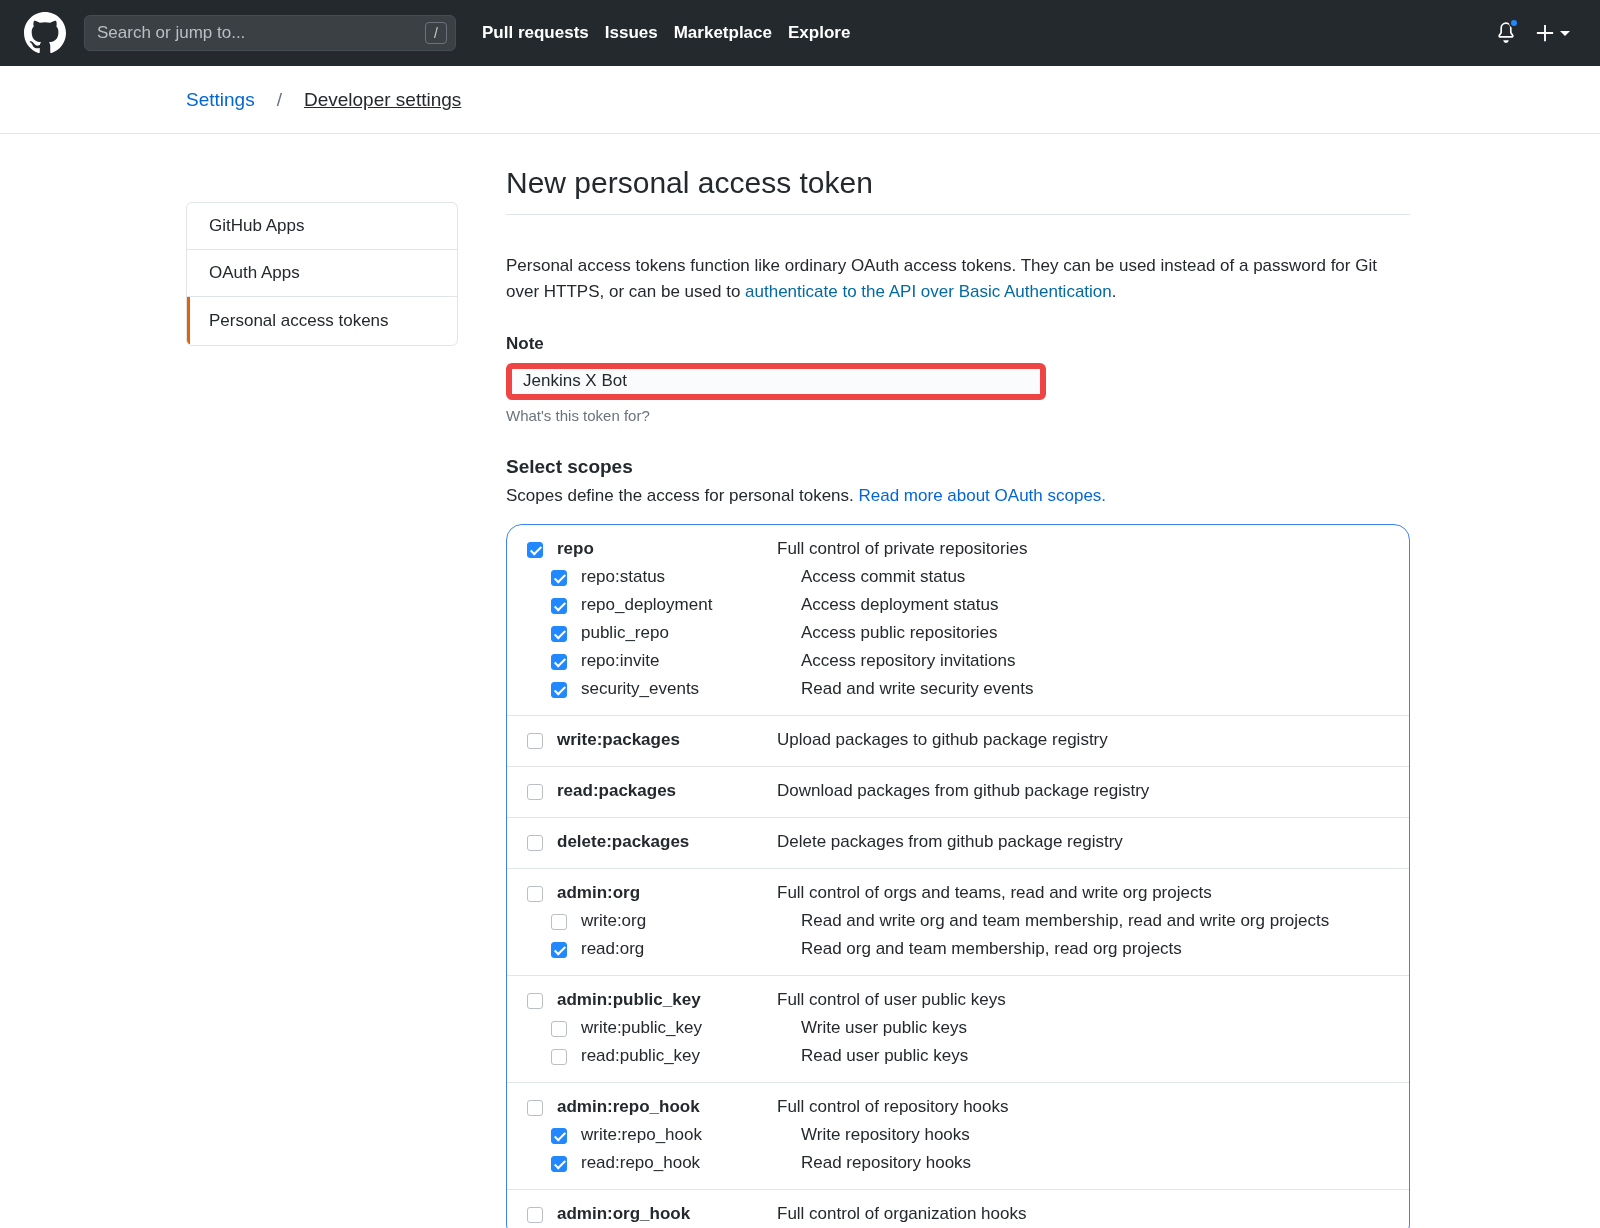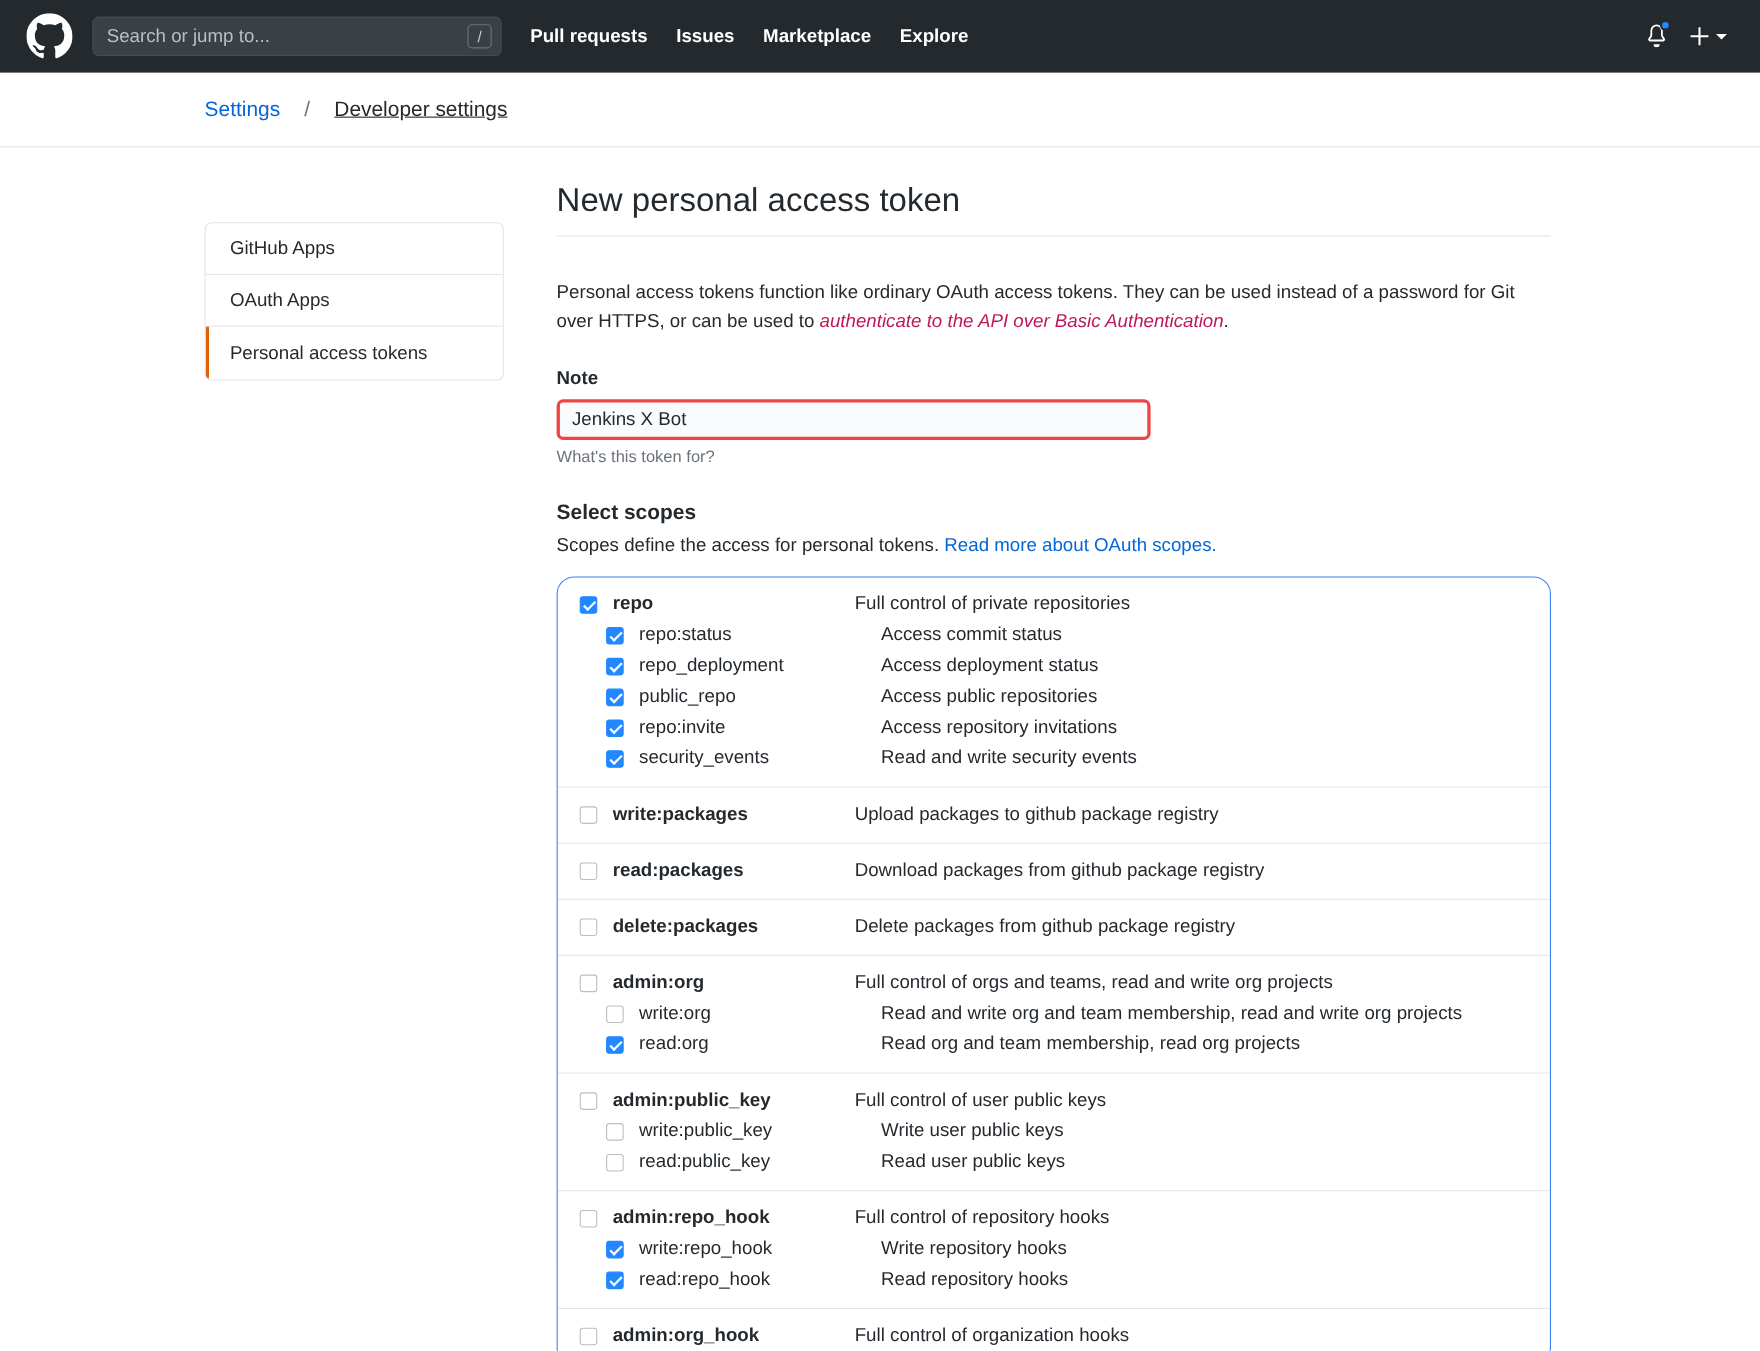--- a/index.html
+++ b/index.html
@@ -47,21 +47,21 @@
     border: 1px solid #6a737d;
     border-radius: 4px;
     color: #c8cdd2;
     font-size: 14px;
     line-height: 20px;
     text-align: center;
   }
   .nav-links {
     display: flex;
     align-items: center;
-    gap: 26px;
+    gap: 16px;
     margin-left: 26px;
     font-size: 17px;
     font-weight: bold;
   }
   .nav-links span { color: #ffffff; cursor: pointer; white-space: nowrap; }
   .topbar-right {
     margin-left: auto;
     display: flex;
     align-items: center;
     gap: 18px;
@@ -140,31 +140,31 @@
     padding-bottom: 14px;
     border-bottom: 1px solid #e1e4e8;
     margin: 0 0 38px 0;
   }
   .intro {
     font-size: 17px;
     line-height: 1.55;
     margin: 0 0 28px 0;
     max-width: 900px;
   }
-  .intro a { color: #be185d; text-decoration: none; font-style: italic; }
+  .intro a { color: #0369a1; text-decoration: none; }
 
   .field-label {
     font-size: 17px;
     font-weight: bold;
     margin-bottom: 9px;
   }
   .note-input {
     width: 540px;
     height: 37px;
-    border: 3px solid #ef4444;
+    border: 6px solid #ef4444;
     border-radius: 6px;
     padding: 0 11px;
     font-size: 17px;
     font-family: "Liberation Sans", sans-serif;
     color: #24292e;
     background: #fafbfc;
     outline: none;
   }
   .hint {
     font-size: 15px;

